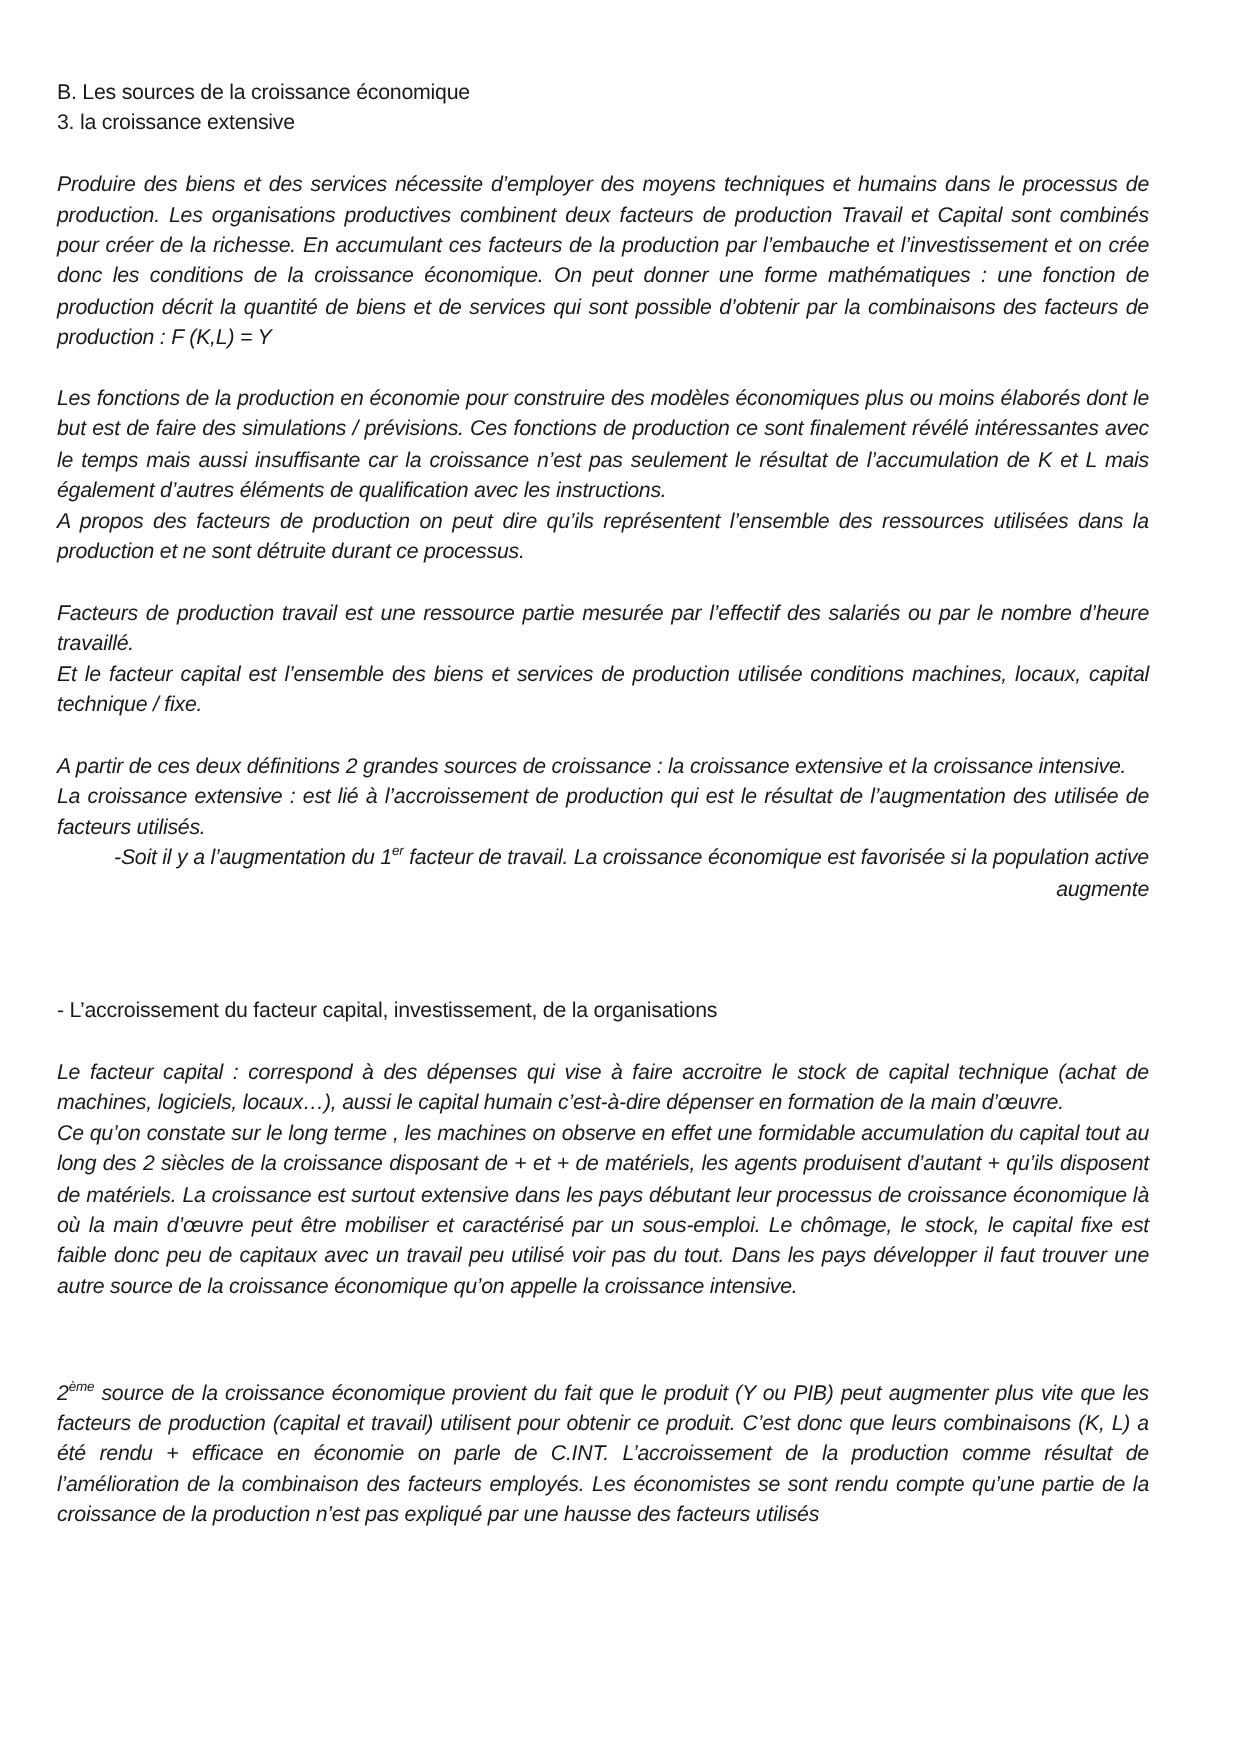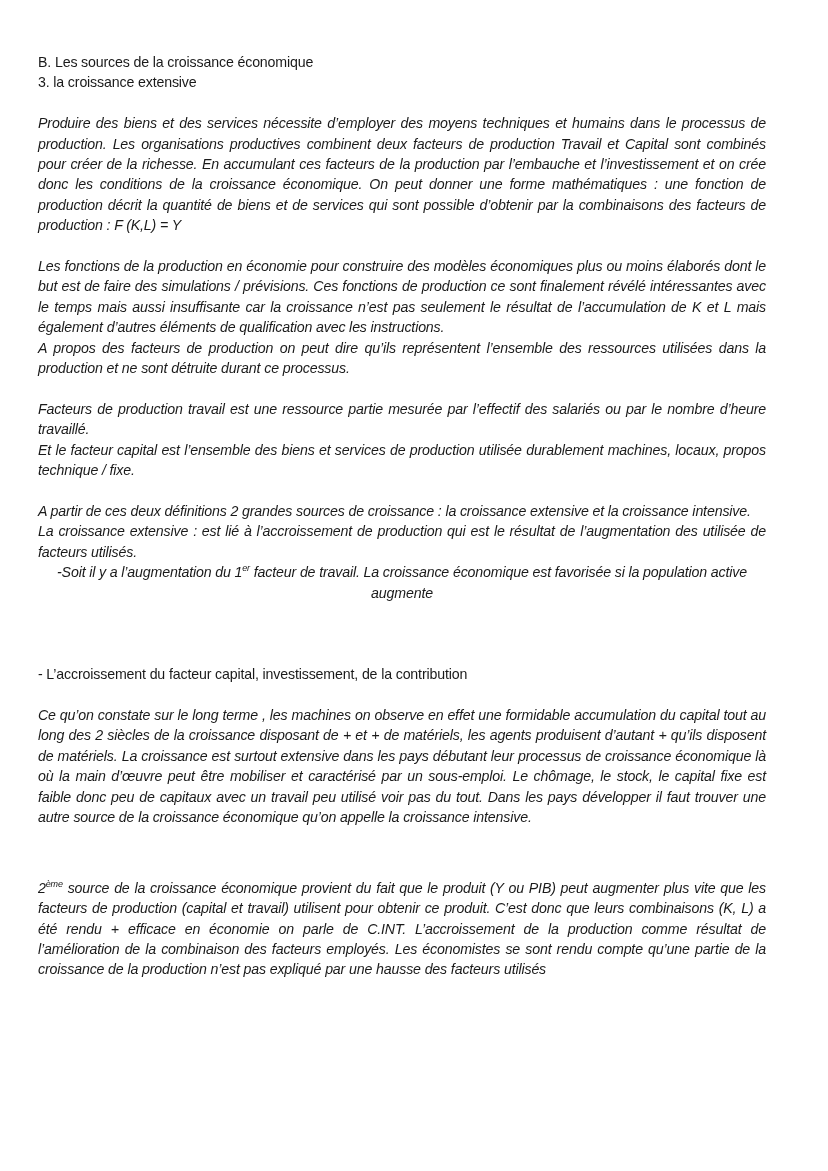--- a/index.html
+++ b/index.html
@@ -31,21 +31,21 @@
       font-style: italic;
     }
     .gap1 { height: 20.4px; }
     .gap3 { height: 61.2px; }
     .gap-mid { height: 30px; }
     sup {
       font-size: 9px;
       line-height: 0;
       vertical-align: super;
     }
-    .left { text-align: center; }
+    .left { text-align: right; }
   </style>
 </head>
 <body>
 
 <div class="page">
 
   <span class="heading">B. Les sources de la croissance économique</span>
   <span class="heading">3. la croissance extensive</span>
 
   <div class="gap1"></div>
@@ -53,34 +53,35 @@
   <p>Produire des biens et des services nécessite d’employer des moyens techniques et humains dans le processus de production. Les organisations productives combinent deux facteurs de production Travail et Capital sont combinés pour créer de la richesse. En accumulant ces facteurs de la production par l’embauche et l’investissement et on crée donc les conditions de la croissance économique. On peut donner une forme mathématiques : une fonction de production décrit la quantité de biens et de services qui sont possible d’obtenir par la combinaisons des facteurs de production : F (K,L) = Y</p>
 
   <div class="gap1"></div>
 
   <p>Les fonctions de la production en économie pour construire des modèles économiques plus ou moins élaborés dont le but est de faire des simulations / prévisions. Ces fonctions de production ce sont finalement révélé intéressantes avec le temps mais aussi insuffisante car la croissance n’est pas seulement le résultat de l’accumulation de K et L mais également d’autres éléments de qualification avec les instructions.</p>
   <p>A propos des facteurs de production on peut dire qu’ils représentent l’ensemble des ressources utilisées dans la production et ne sont détruite durant ce processus.</p>
 
   <div class="gap1"></div>
 
   <p>Facteurs de production travail est une ressource partie mesurée par l’effectif des salariés ou par le nombre d’heure travaillé.</p>
-  <p>Et le facteur capital est l’ensemble des biens et services de production utilisée durablement machines, locaux, propos technique / fixe.</p>
+  <p>Et le facteur capital est l’ensemble des biens et services de production utilisée conditions machines, locaux, capital technique / fixe.</p>
 
   <div class="gap1"></div>
 
   <p>A partir de ces deux définitions 2 grandes sources de croissance : la croissance extensive et la croissance intensive.</p>
   <p>La croissance extensive : est lié à l’accroissement de production qui est le résultat de l’augmentation des utilisée de facteurs utilisés.</p>
   <p class="left"><span>-Soit il y a l’augmentation du 1</span><sup>er</sup><span> facteur de travail. La croissance économique est favorisée si la population active augmente</span></p>
 
   <div class="gap3"></div>
 
-  <span class="heading">- L’accroissement du facteur capital, investissement, de la contribution</span>
+  <span class="heading">- L’accroissement du facteur capital, investissement, de la organisations</span>
 
   <div class="gap1"></div>
 
+  <p>Le facteur capital : correspond à des dépenses qui vise à faire accroitre le stock de capital technique (achat de machines, logiciels, locaux…), aussi le capital humain c’est-à-dire dépenser en formation de la main d’œuvre.</p>
   <p>Ce qu’on constate sur le long terme , les machines on observe en effet une formidable accumulation du capital tout au long des 2 siècles de la croissance disposant de + et + de matériels, les agents produisent d’autant + qu’ils disposent de matériels. La croissance est surtout extensive dans les pays débutant leur processus de croissance économique là où la main d’œuvre peut être mobiliser et caractérisé par un sous-emploi. Le chômage, le stock, le capital fixe est faible donc peu de capitaux avec un travail peu utilisé voir pas du tout. Dans les pays développer il faut trouver une autre source de la croissance économique qu’on appelle la croissance intensive.</p>
 
   <div class="gap-mid"></div>
 
 
   <div class="gap1"></div>
 
   <p><span>2</span><sup>ème</sup><span> source de la croissance économique provient du fait que le produit (Y ou PIB) peut augmenter plus vite que les facteurs de production (capital et travail) utilisent pour obtenir ce produit. C’est donc que leurs combinaisons (K, L) a été rendu + efficace en économie on parle de C.INT. L’accroissement de la production comme résultat de l’amélioration de la combinaison des facteurs employés. Les économistes se sont rendu compte qu’une partie de la croissance de la production n’est pas expliqué par une hausse des facteurs utilisés</span></p>
 
 </div>

